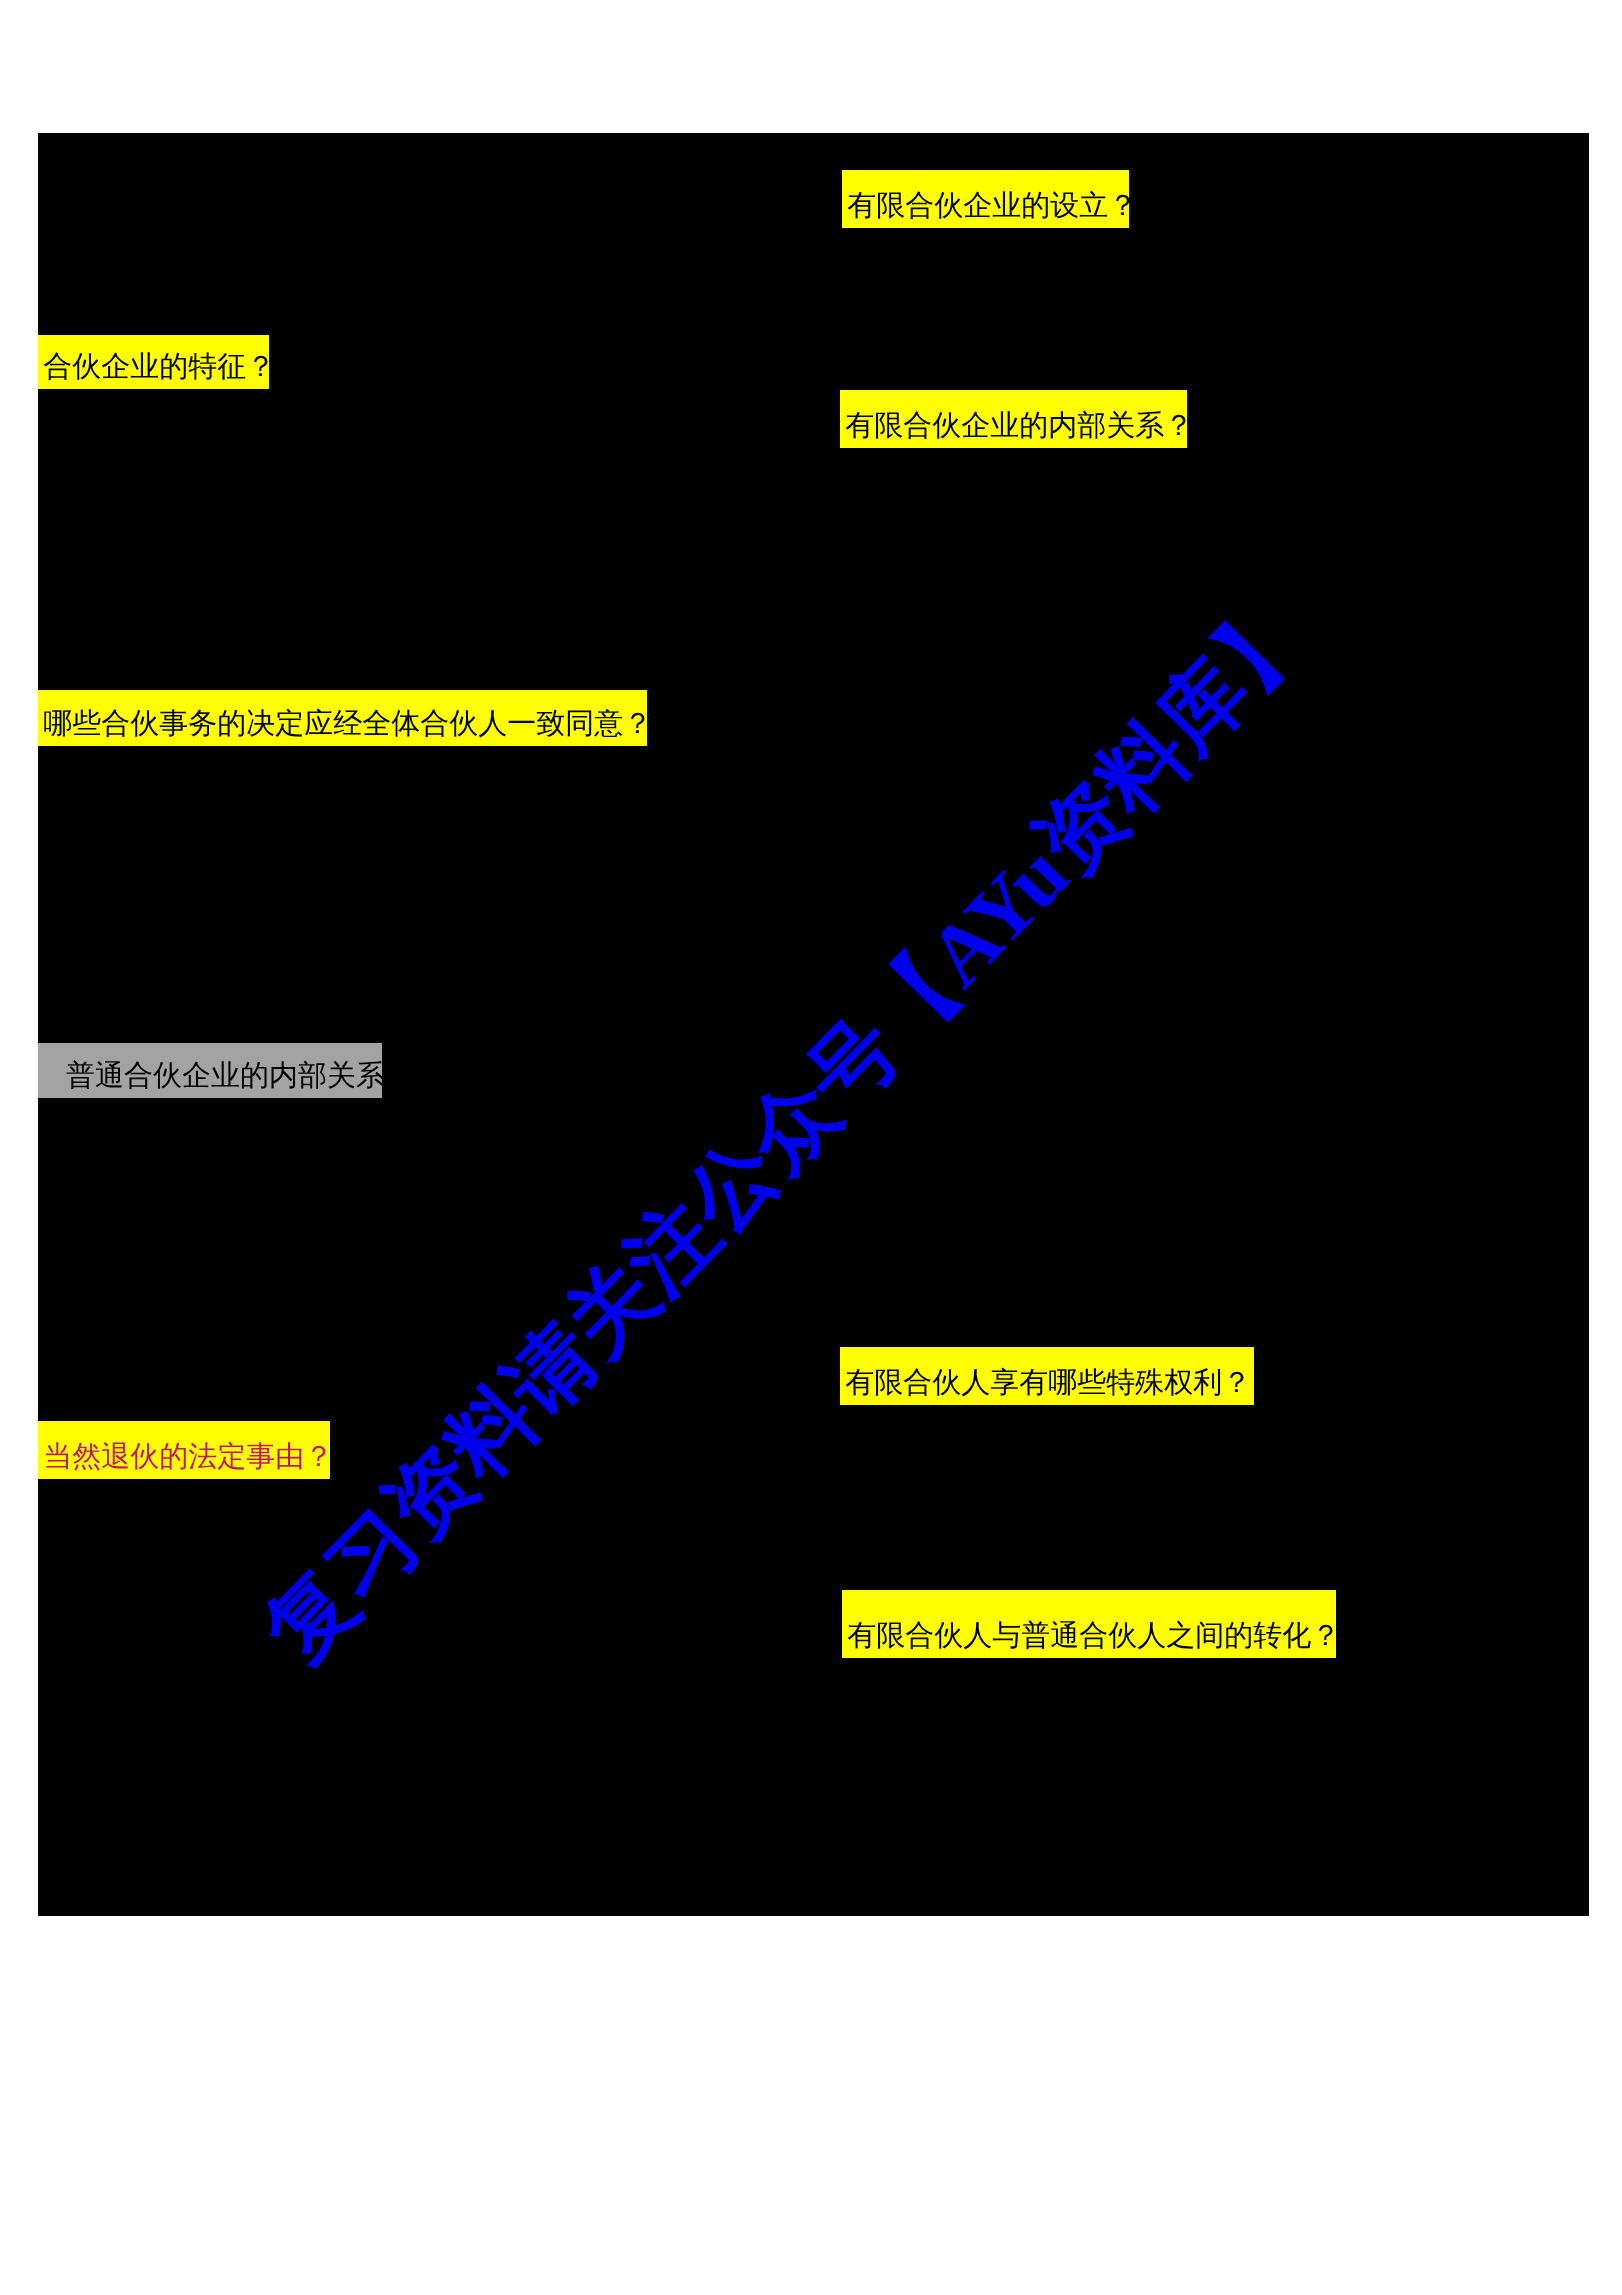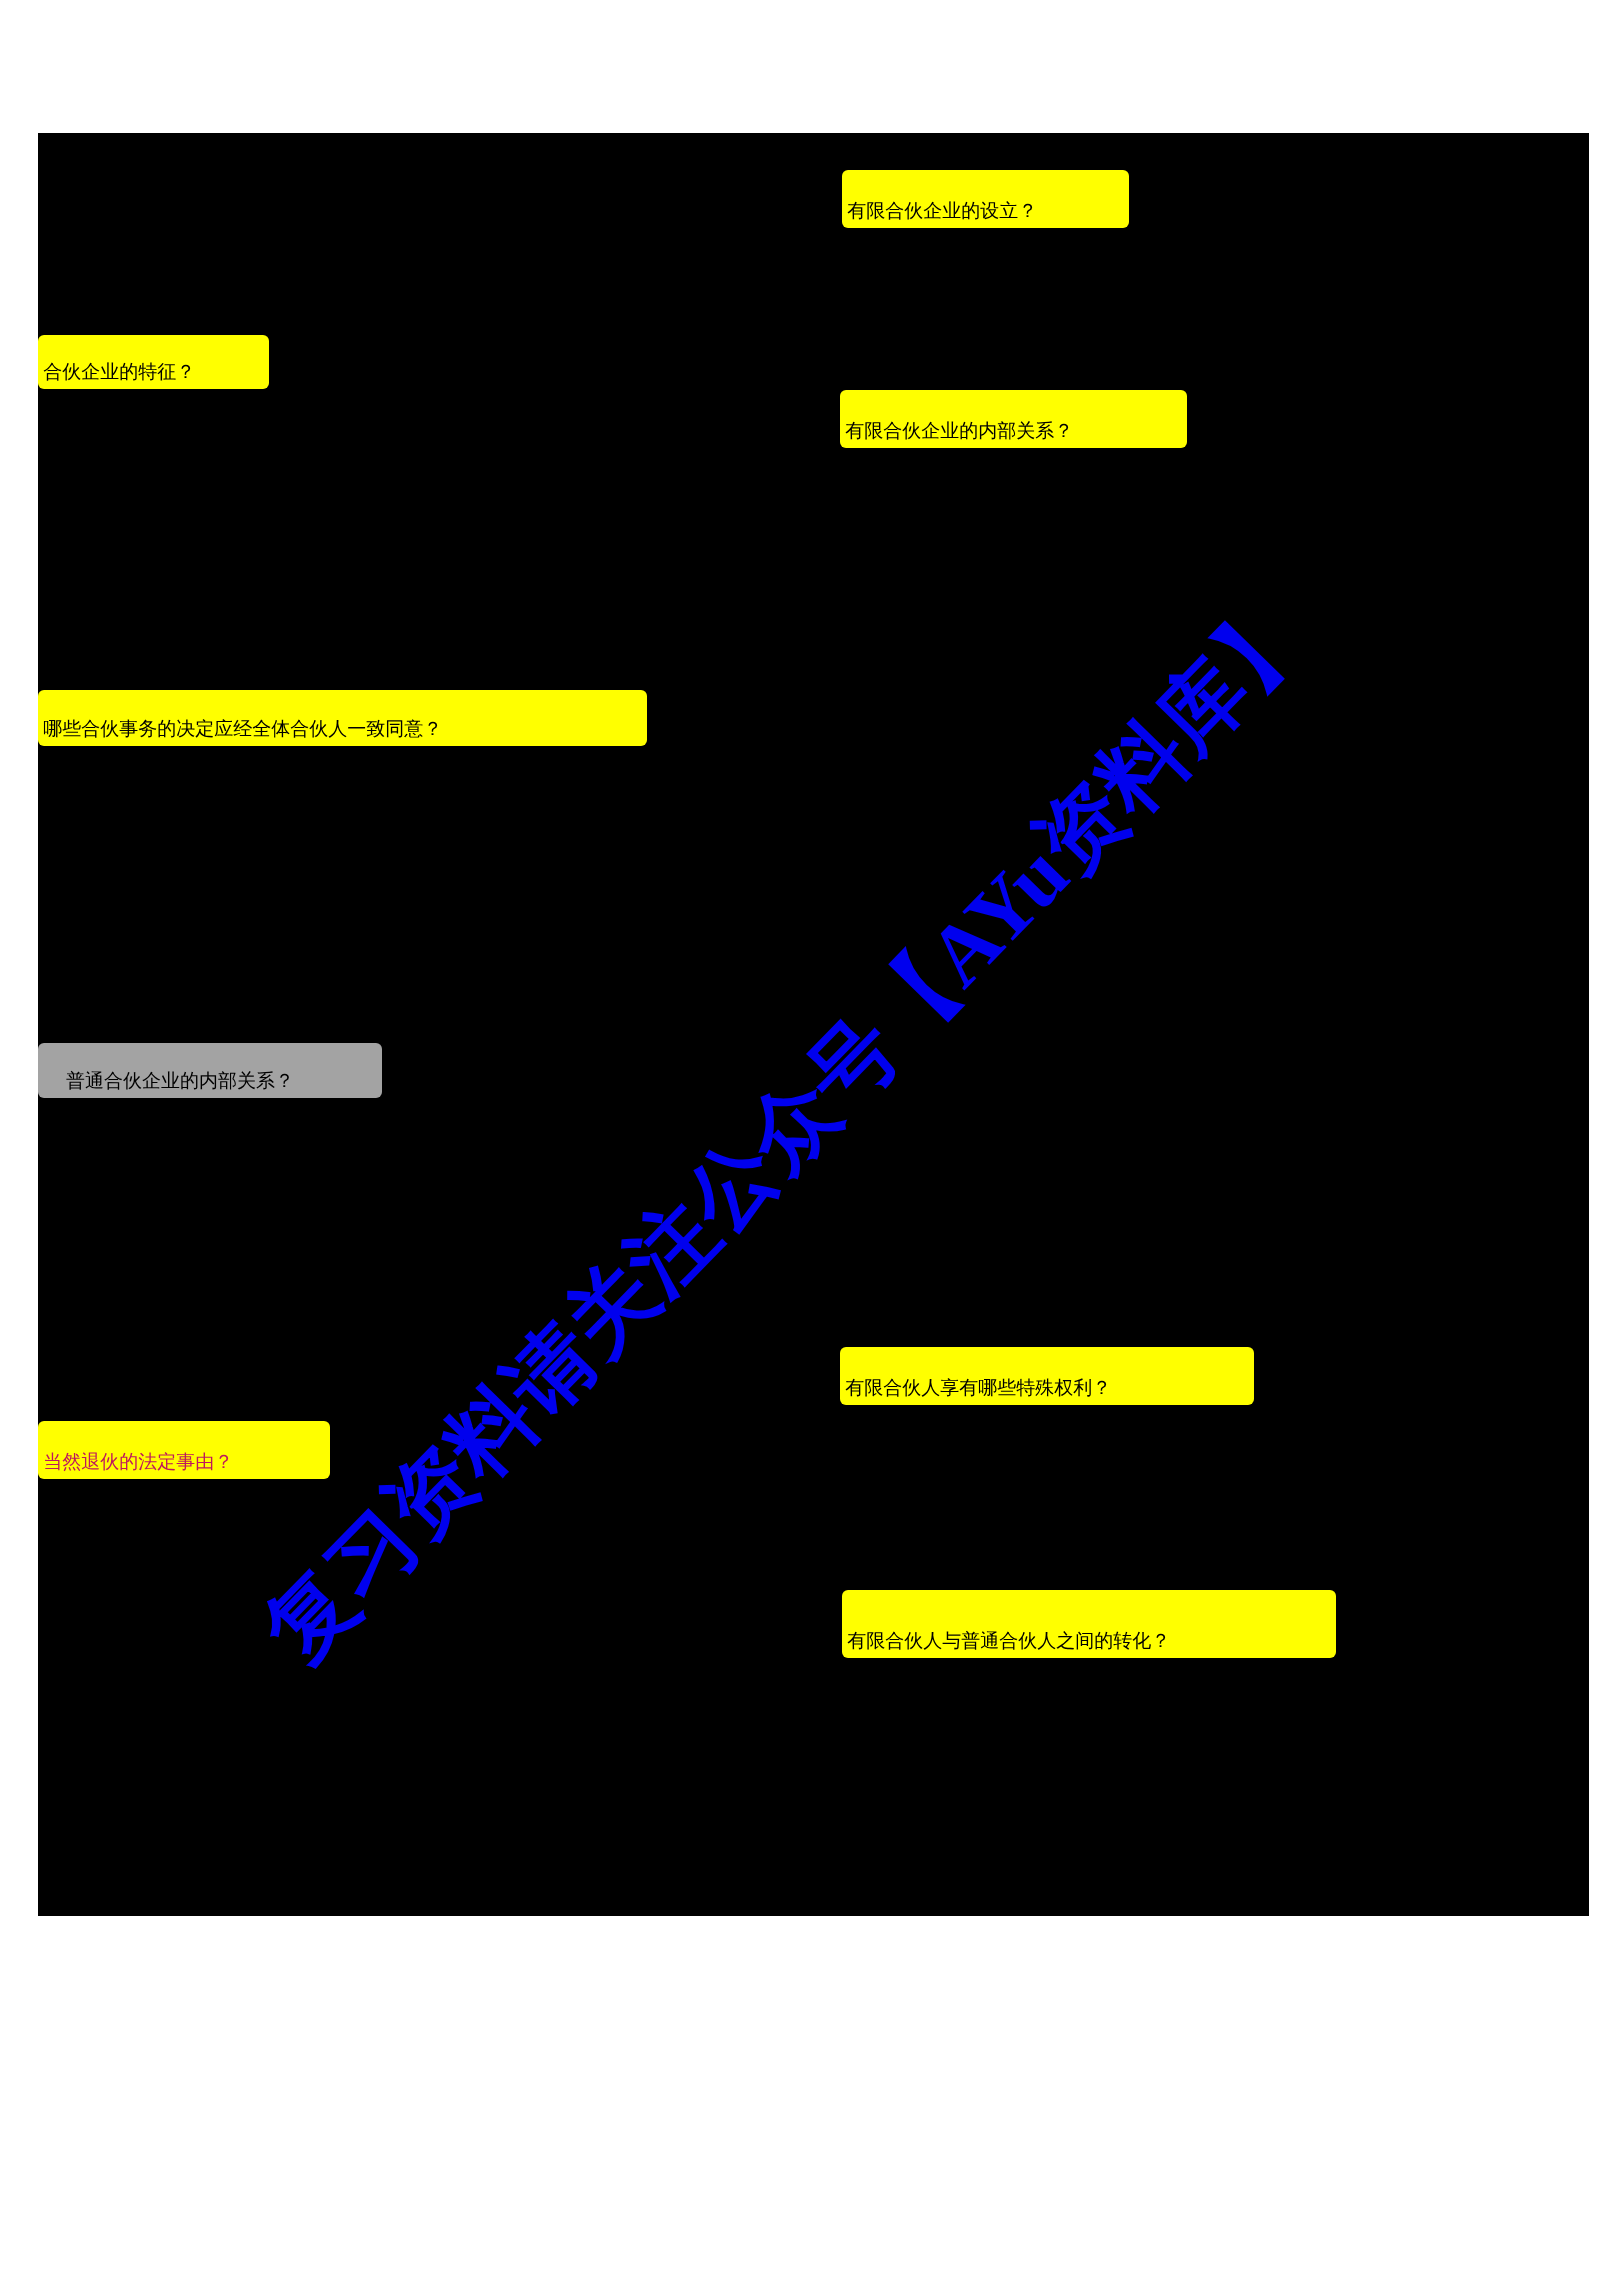--- a/index.html
+++ b/index.html
@@ -23,27 +23,26 @@
     overflow: hidden;
   }
 
   
   .q {
     position: absolute;
     display: flex;
     align-items: flex-end;          
     box-sizing: border-box;
     padding: 0 4.4px 7.9px 5.2px;
-    font-size: 19px;
+    font-size: 29px;
     line-height: 1;
     letter-spacing: 0px;
     white-space: nowrap;
     overflow: hidden;
     z-index: 1;
-    border-radius: 6px;
   }
   .q1 { left: 804px; top:   37px; width: 287px; height: 58px; }
   .q2 { left:   0px; top:  202px; width: 231px; height: 54px; }
   .q3 { left: 802px; top:  257px; width: 347px; height: 58px; }
   .q4 { left:   0px; top:  557px; width: 609px; height: 56px; }
   .q5 { left: 802px; top:  583px; width: 553px; height: 58px; }
   .q6 { left:   0px; top: 910px; width: 344px; height: 55px; }
   .q7 { left: 802px; top: 1178px; width: 414px; height: 58px; }
   .q8 { left:   0px; top: 1288px; width: 292px; height: 58px; }
   .q9 { left: 804px; top: 1457px; width: 494px; height: 68px; }

